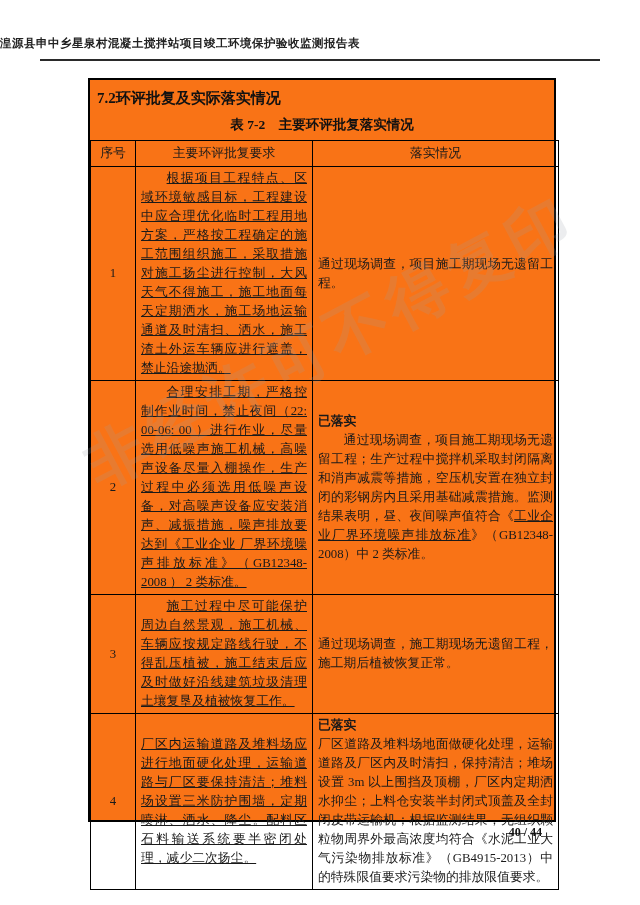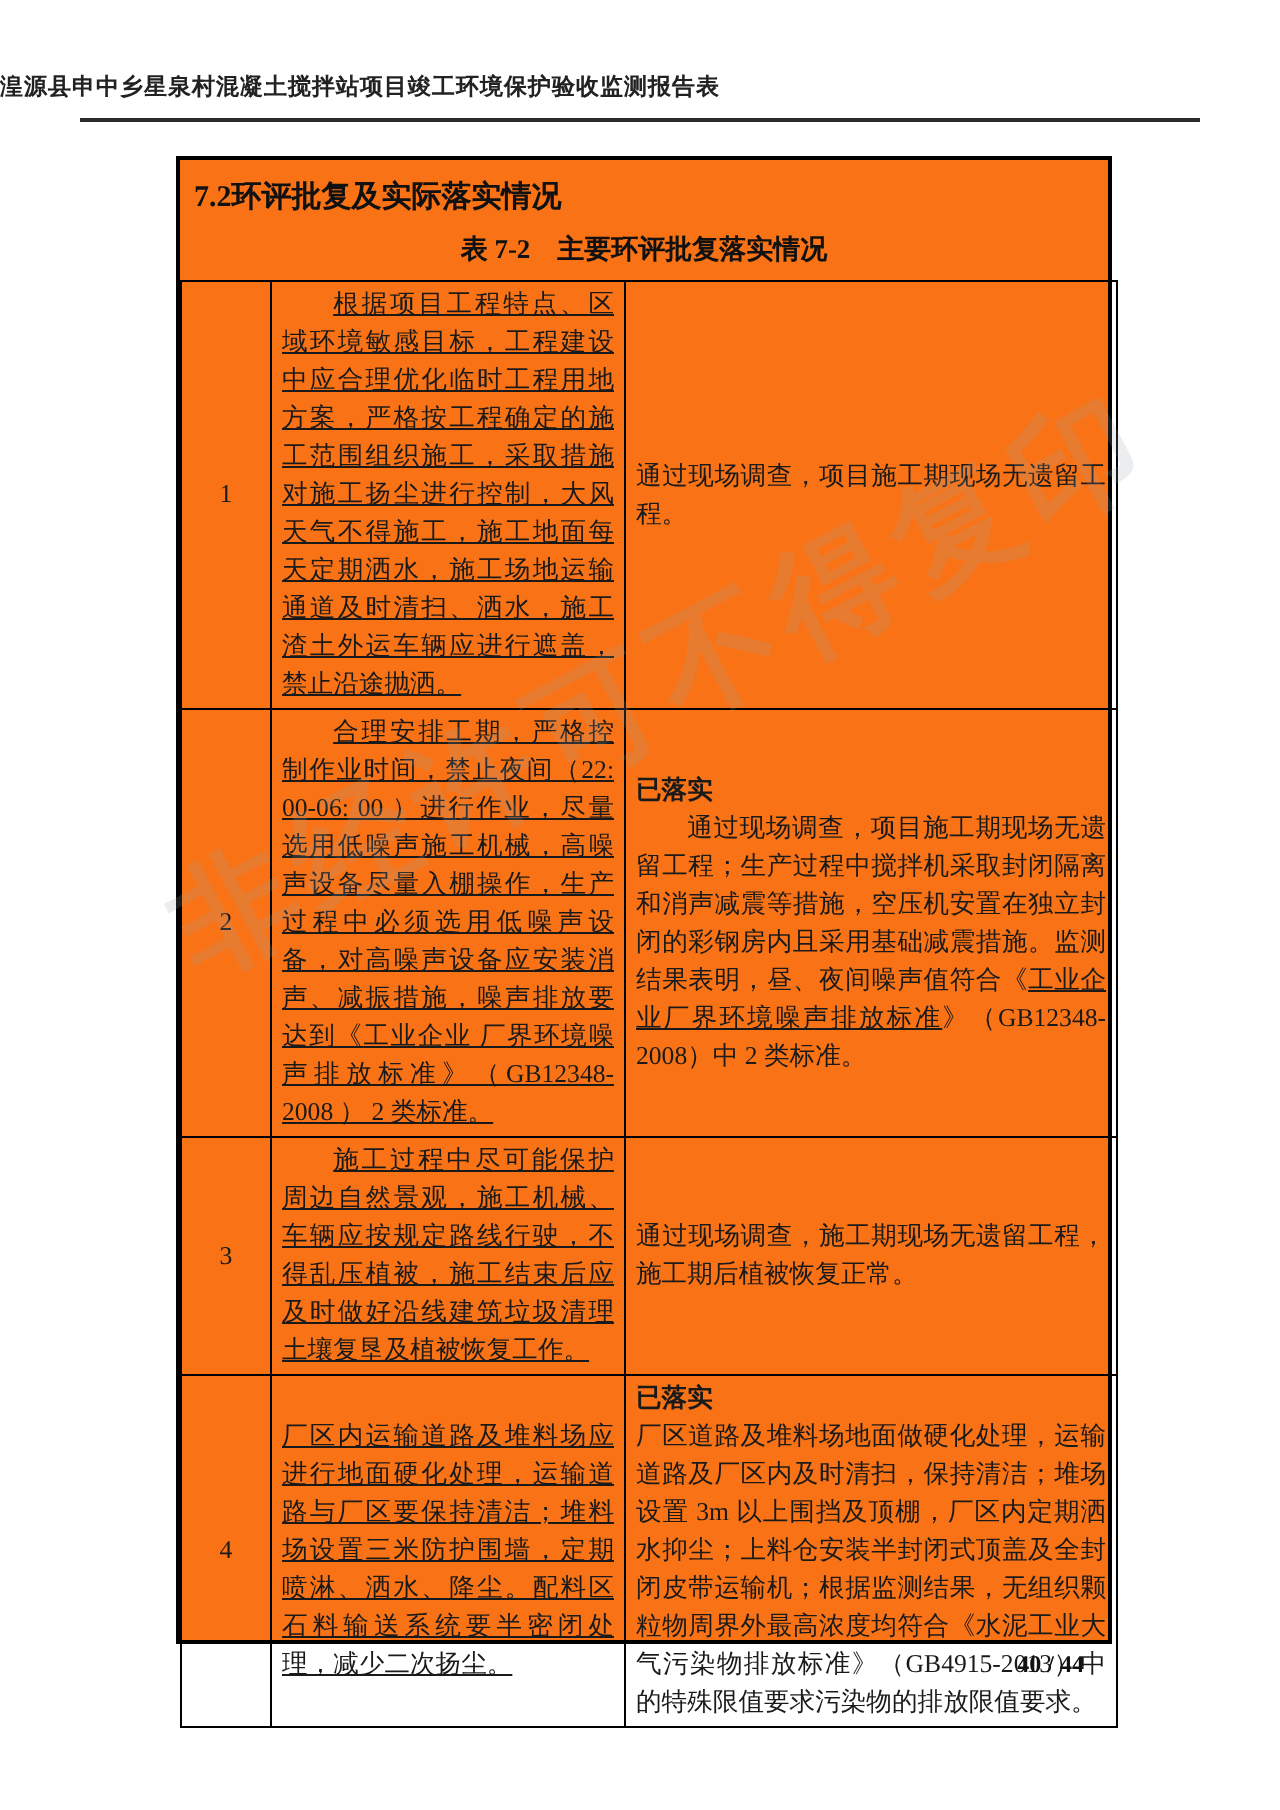--- a/index.html
+++ b/index.html
@@ -71,20 +71,25 @@
   <div class="section-heading">7.2环评批复及实际落实情况</div>
   <div class="table-title">表 7-2　主要环评批复落实情况</div>
 
   <table class="main-table">
     <colgroup>
       <col style="width:45px">
         <col style="width:177px">
         <col style="width:246px">
     </colgroup>
     <tbody>
+        <tr class="hdr">
+      <th class="c-hdr">序号</th>
+      <th class="c-hdr">主要环评批复要求</th>
+      <th class="c-hdr">落实情况</th>
+    </tr>
 
     <tr class="r1">
       <td class="c-no">1</td>
       <td class="c-req">
         <div class="indent">根据项目工程特点、区域环境敏感目标，工程建设中应合理优化临时工程用地方案，严格按工程确定的施工范围组织施工，采取措施对施工扬尘进行控制，大风天气不得施工，施工地面每天定期洒水，施工场地运输通道及时清扫、洒水，施工渣土外运车辆应进行遮盖，禁止沿途抛洒。</div>
       </td>
       <td class="c-status">
         <div>通过现场调查，项目施工期现场无遗留工程。</div>
       </td>
     </tr>

